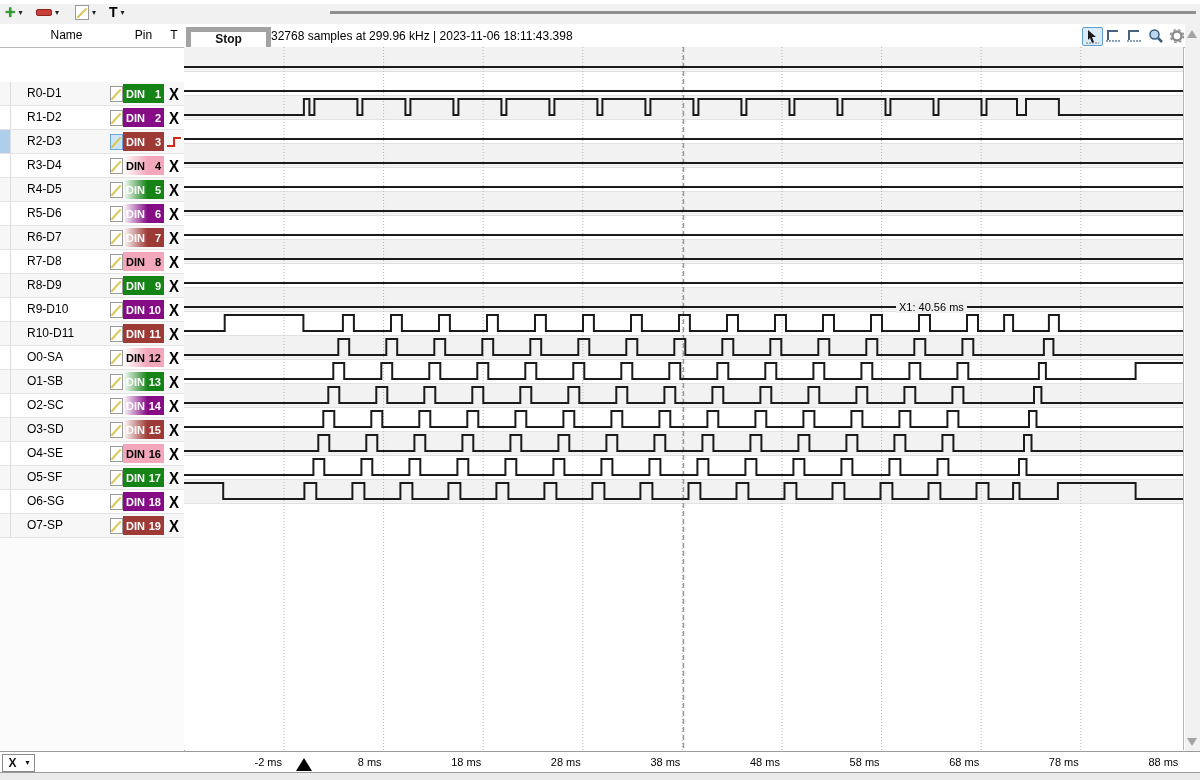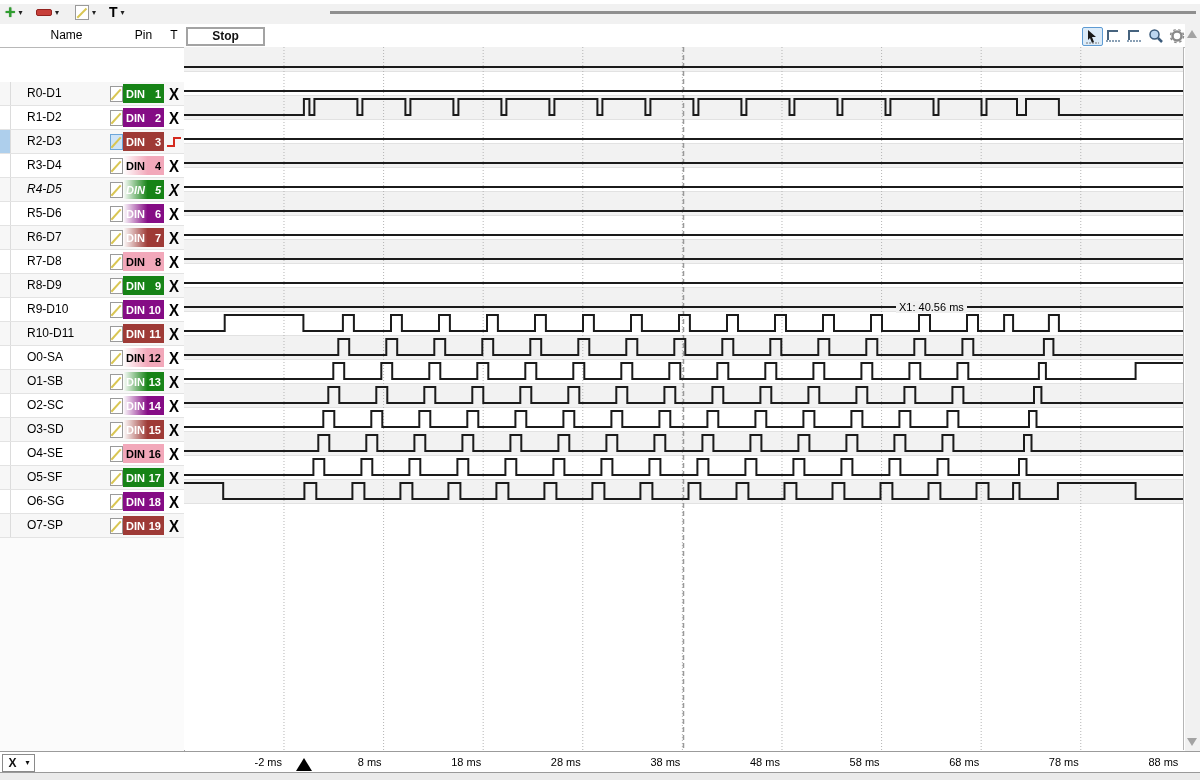--- a/index.html
+++ b/index.html
@@ -12,21 +12,21 @@
   .caret{font-size:8px;color:#222;margin-left:3px;}
   #divider-line{left:330px;top:11px;width:866px;height:3px;background:#8f8f8f;}
   .plus-glyph{color:#2f9e2f;font-weight:bold;font-size:18px;line-height:16px;text-shadow:0 0 1px #1c6f1c;}
   .minus-glyph{display:inline-block;width:14px;height:5px;background:#c73f39;border-radius:2px;border:1px solid #93231f;}
   .t-glyph{font-weight:bold;font-size:14px;color:#000;}
   .note-glyph{display:inline-block;width:12px;height:13px;background:#fff;border:1px solid #9a9a9a;position:relative;}
   .note-glyph::after{content:"";position:absolute;left:1px;top:10px;width:13px;height:2px;background:#d9c653;transform:rotate(-45deg);transform-origin:1px 1px;}
   
   #header{left:0;top:24px;width:1200px;height:23px;background:#fff;border-bottom:1px solid #b8b8b8;}
   .colhead{position:absolute;top:4px;text-align:center;color:#000;}
-  #stop-btn{position:absolute;left:186px;top:3px;width:75px;height:15px;border:2px solid #a3a3a3;background:#fff;
+  #stop-btn{position:absolute;left:186px;top:3px;width:75px;height:15px;border:5px solid #a3a3a3;background:#fff;
             font-weight:bold;font-size:12px;text-align:center;line-height:15px;color:#111;}
   #capture-info{position:absolute;left:271px;top:5px;font-size:12px;color:#000;white-space:nowrap;}
   .ricon{position:absolute;top:3px;width:19px;height:17px;display:flex;align-items:center;justify-content:center;}
   .ricon.sel{border:1px solid #5e9bd3;background:#dcebf8;border-radius:2px;}
   
   #left-panel{left:0;top:47px;width:184px;height:703px;background:#fbfbfb;border-right:1px solid #a5a5a5;margin-top:35px;}
   .chrow{position:absolute;left:0;width:184px;height:24px;box-sizing:border-box;border-bottom:1px solid #e3e3e3;}
   .chrow .sel-strip{position:absolute;left:0;top:0;width:10px;height:23px;border-right:1px solid #dcdcdc;}
   .chrow.selected .sel-strip{background:#aecfec;}
   .chname{position:absolute;left:27px;top:4px;font-size:12px;color:#000;}
@@ -79,20 +79,21 @@
       <span class="caret">▾</span>
     </div>
     <div id="divider-line" class="abs"></div>
   </div>
 
   <div id="header" class="abs">
     <div class="colhead" style="left:24px;width:85px;">Name</div>
     <div class="colhead" style="left:123px;width:41px;">Pin</div>
     <div class="colhead" style="left:164px;width:20px;">T</div>
     <div id="stop-btn">Stop</div>
+    <div id="capture-info">32768 samples at 299.96 kHz | 2023-11-06 18:11:43.398</div>
 
     <div class="ricon sel" style="left:1082px;">
       <svg width="15" height="15" viewBox="0 0 15 15">
         <polygon points="3,1 11,8 7,8 9,13 7,14 5,9 3,11" fill="#1a1a1a"></polygon>
         <line x1="1" y1="14" x2="14" y2="14" stroke="#777" stroke-width="1" stroke-dasharray="2 1"></line>
       </svg>
     </div>
     <div class="ricon" style="left:1103px;">
       <svg width="16" height="15" viewBox="0 0 16 15">
         <line x1="3" y1="2" x2="3" y2="12" stroke="#46637e" stroke-width="2"></line>
@@ -165,21 +166,21 @@
         <div class="chname">R3-D4</div>
         <div class="noteicon"></div>
         <div class="pinbadge" style="background: linear-gradient(90deg, rgb(255, 255, 255) 0%, rgb(242, 168, 186) 60%); color: rgb(0, 0, 0);">
           <span>DIN</span>
           <span>4</span>
         </div>
         <div class="trigcell">
           <span class="trigx">X</span>
         </div>
       </div>
-      <div class="chrow" style="top: 96px; background: rgb(247, 247, 247); font-style: italic;">
+      <div class="chrow" style="top: 96px; background: rgb(247, 247, 247);">
         <div class="sel-strip"></div>
         <div class="chname">R4-D5</div>
         <div class="noteicon"></div>
         <div class="pinbadge" style="background: linear-gradient(90deg, rgb(255, 255, 255) 0%, rgb(22, 131, 22) 60%); color: rgb(255, 255, 255);">
           <span>DIN</span>
           <span>5</span>
         </div>
         <div class="trigcell">
           <span class="trigx">X</span>
         </div>

